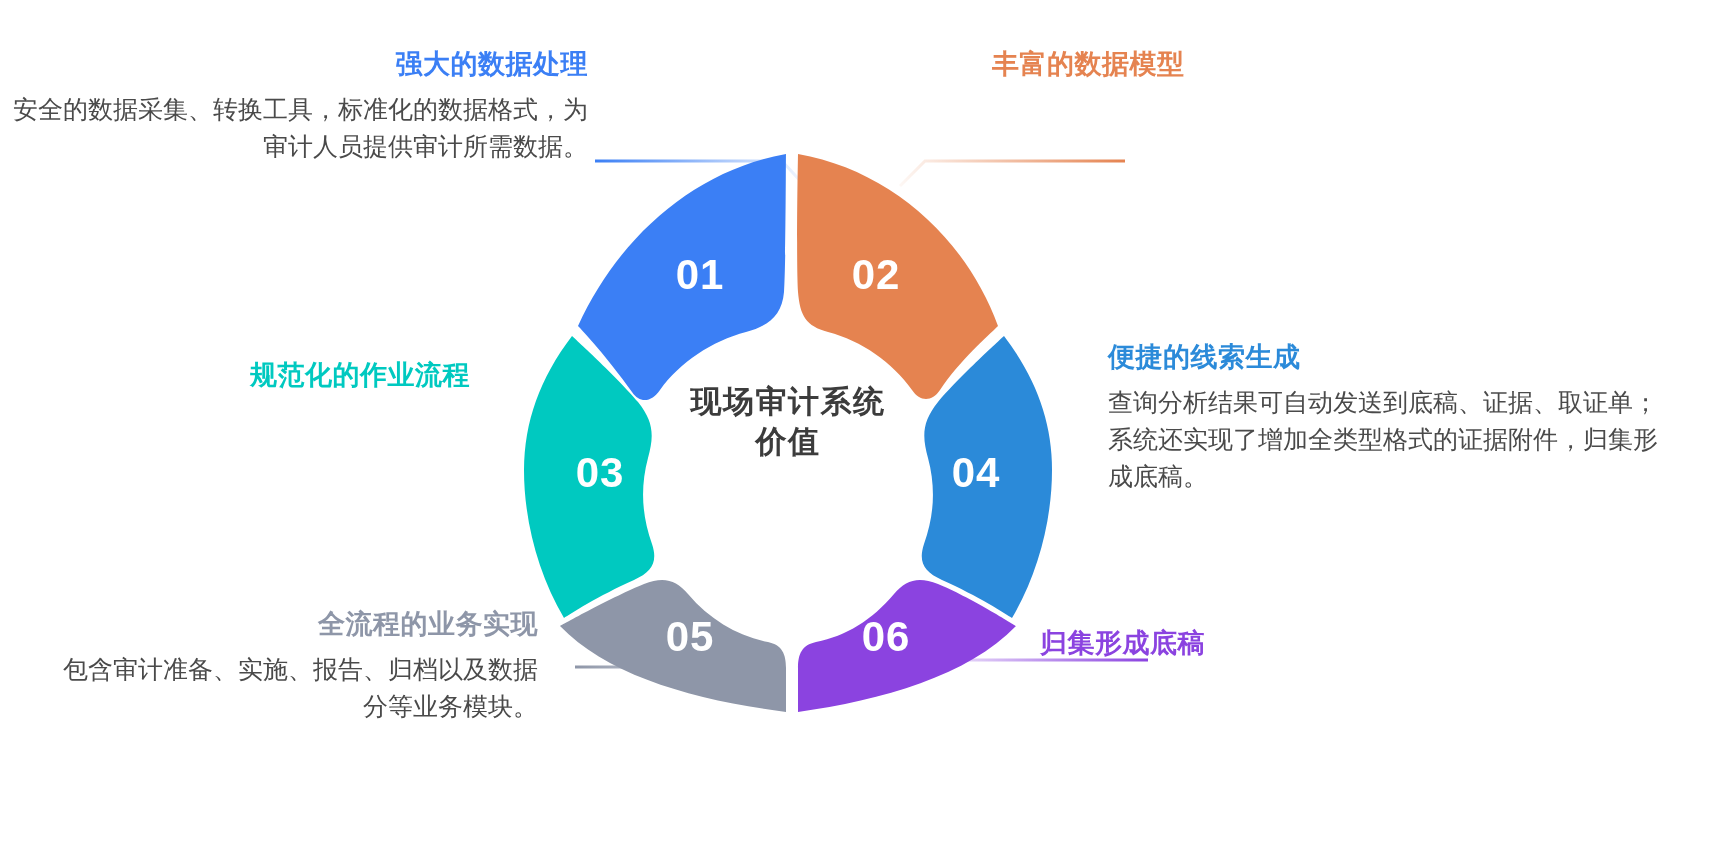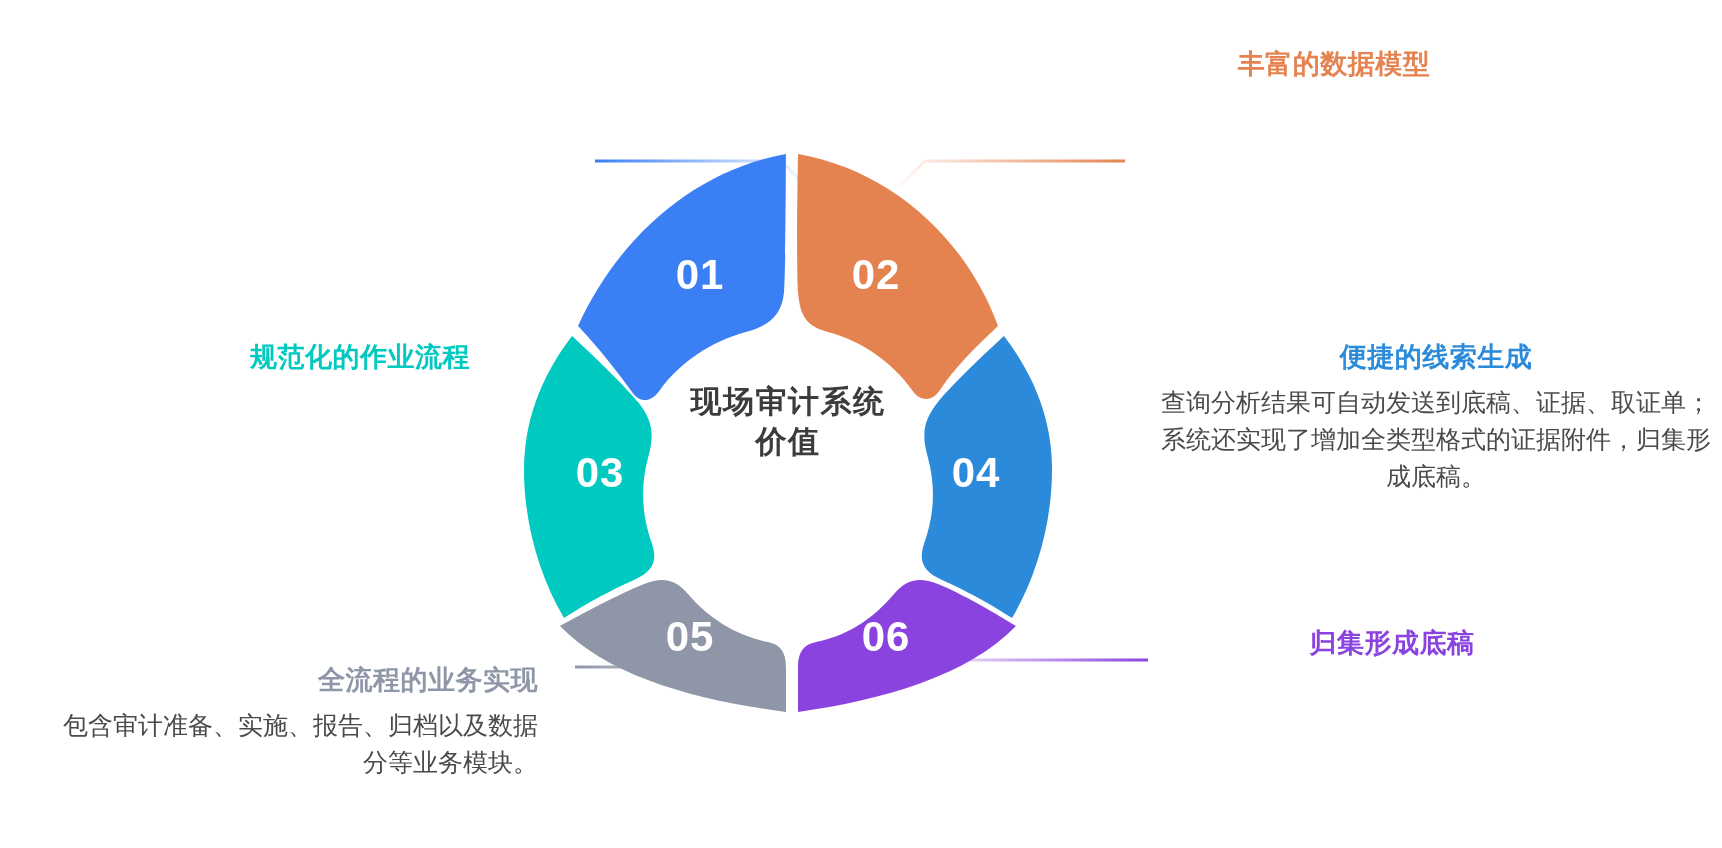--- a/index.html
+++ b/index.html
@@ -22,28 +22,28 @@
     margin-bottom:9px;
     white-space:nowrap;
   }
   .callout .c-body{
     font-size:25px;
     line-height:1.48;
     color:#4a4a4a;
     font-weight:400;
   }
   .align-right{text-align:right;}
-  .align-left{text-align:center;margin-left:42px;}
+  .align-left{text-align:left;}
 
   
   #cal-01{left:8px;  top:48px;  width:580px;}
   #cal-02{left:992px;top:48px;  width:600px;}
-  #cal-03{left:20px; top:341px; width:450px;}
+  #cal-03{left:20px; top:359px; width:450px;}
   #cal-04{left:1108px;top:341px;width:572px;}
-  #cal-05{left:48px; top:664px; width:490px;}
+  #cal-05{left:48px; top:608px; width:490px;}
   #cal-06{left:1040px;top:627px;width:620px;}
 
   
   #wheel{position:absolute;left:468px;top:140px;width:640px;height:580px;}
 
   .petal-num{
     fill:#ffffff;
     font-family:"Liberation Sans","DejaVu Sans",sans-serif;
     font-size:42px;
     font-weight:bold;
@@ -177,20 +177,24 @@
            C500,456 548,486 548,486 Z" fill="#8b43e0"></path>
       <text class="petal-num" x="418" y="500">06</text>
     </g>
 
     <g>
       <text class="center-line" x="320" y="272">现场审计系统</text>
       <text class="center-line" x="320" y="312">价值</text>
     </g>
   </svg>
 
+  <div class="callout align-right" id="cal-01">
+    <div class="c-title" style="color: rgb(59, 127, 245);">强大的数据处理</div>
+    <div class="c-body">安全的数据采集、转换工具，标准化的数据格式，为审计人员提供审计所需数据。</div>
+  </div>
 
   <div class="callout align-left" id="cal-02">
     <div class="c-title" style="color: rgb(229, 131, 80);">丰富的数据模型</div>
   </div>
 
   <div class="callout align-right" id="cal-03">
     <div class="c-title" style="color: rgb(0, 201, 192);">规范化的作业流程</div>
   </div>
 
   <div class="callout align-left" id="cal-04">

